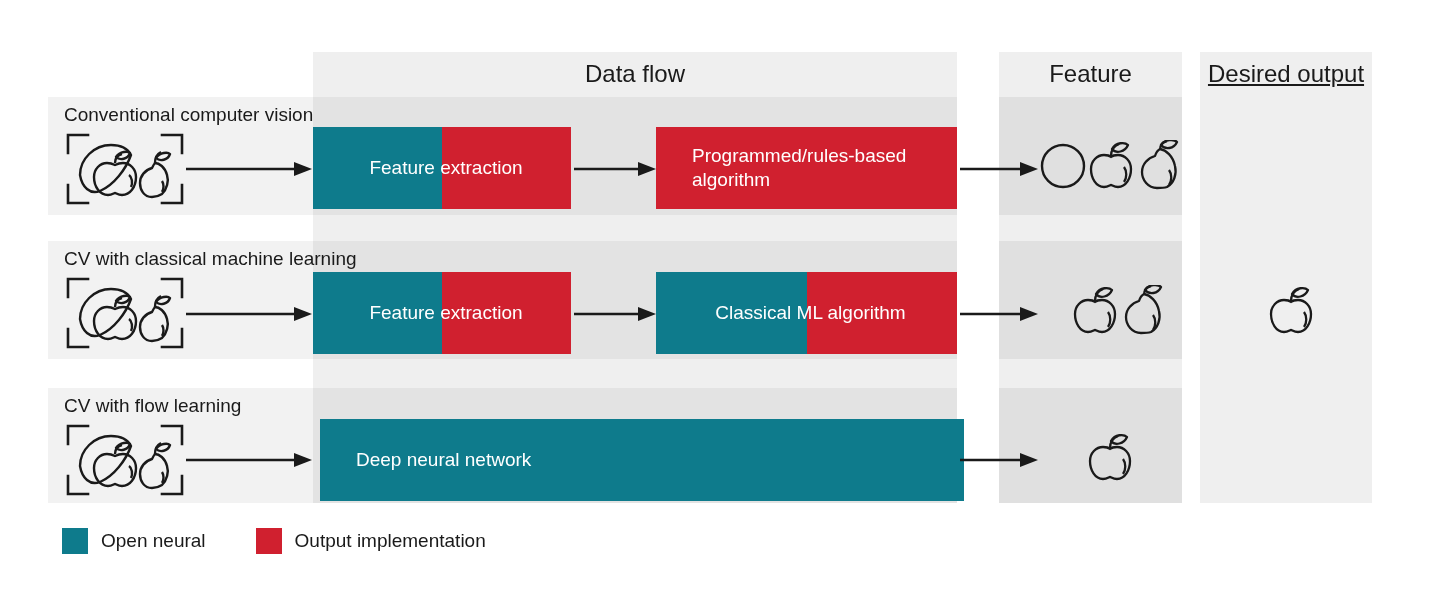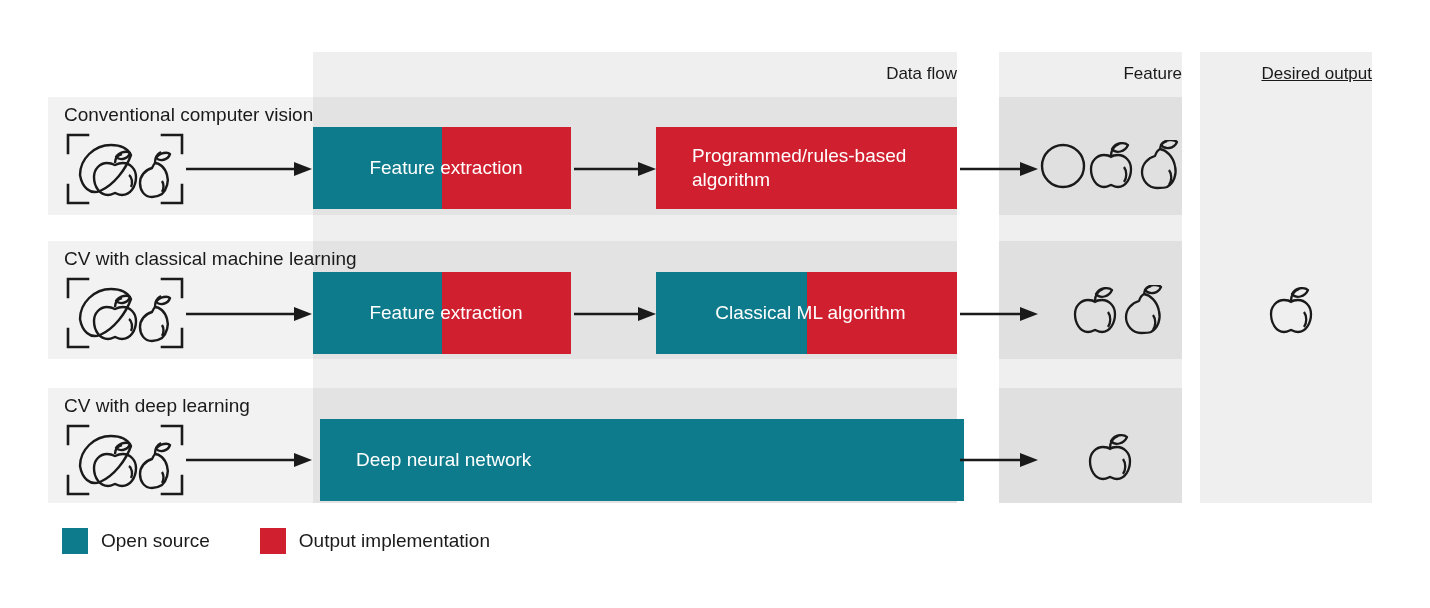--- a/index.html
+++ b/index.html
@@ -25,24 +25,24 @@
     position: absolute;
     background: #efefef;
   }
   #col-dataflow { left: 313px; top: 52px; width: 644px; height: 451px; }
   #col-output   { left: 999px; top: 52px; width: 183px; height: 451px; }
   #col-desired  { left: 1200px; top: 52px; width: 172px; height: 451px; }
 
   .col-title {
     position: absolute;
     top: 62px;
-    font-size: 17px;
+    font-size: 24px;
     line-height: 24px;
     color: #1a1a1a;
-    text-align: right;
+    text-align: center;
     white-space: nowrap;
   }
   #title-dataflow { left: 313px; width: 644px; }
   #title-output   { left: 999px; width: 183px; }
   #title-desired  { left: 1200px; width: 172px; text-decoration: underline; }
 
   
   .row-band {
     position: absolute;
     background: #e3e3e3;
@@ -346,21 +346,21 @@
         <path d="M24 9 C28 2 37 2 40 5 C37 12 28 14 24 9 Z"></path>
         <path d="M36 27 C39 31 39 38 36 42"></path>
       </g>
     </svg>
   </div>
 
   <div class="row-left row3 band-left"></div>
   <div class="row-band row3 band-mid"></div>
   <div class="row-out  row3 band-out"></div>
 
-  <div class="row-label" id="label-row3">CV with deep learning</div>
+  <div class="row-label" id="label-row3">CV with flow learning</div>
 
   <div class="input-icon" id="input-row3">
     <svg viewBox="0 0 118 72" width="118" height="72">
       <g fill="none" stroke="#1a1a1a" stroke-width="2.6" stroke-linecap="square">
         <polyline points="2,20 2,2 22,2"></polyline>
         <polyline points="96,2 116,2 116,20"></polyline>
         <polyline points="116,52 116,70 96,70"></polyline>
         <polyline points="22,70 2,70 2,52"></polyline>
       </g>
       <g fill="none" stroke="#1a1a1a" stroke-width="2.4" stroke-linejoin="round">
@@ -401,21 +401,21 @@
           <path d="M24 9 C28 2 37 2 40 5 C37 12 28 14 24 9 Z"></path>
           <path d="M36 27 C39 31 39 38 36 42"></path>
         </g>
       </svg>
     </span>
   </div>
 
   <div id="legend">
     <div class="legend-item">
       <span class="swatch teal"></span>
-      <span>Open source</span>
+      <span>Open neural</span>
     </div>
     <div class="legend-item">
       <span class="swatch red"></span>
       <span>Output implementation</span>
     </div>
   </div>
 
 </div>
 
 </body></html>

